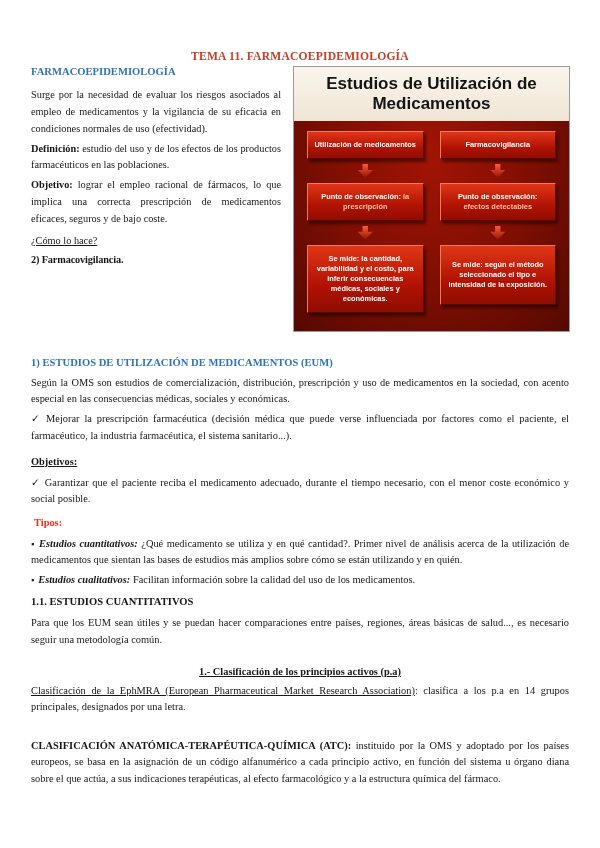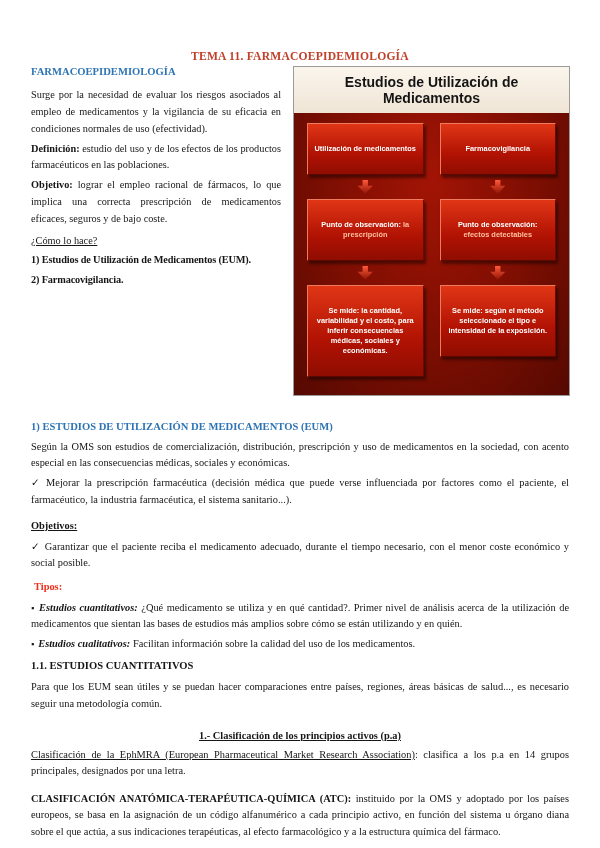--- a/index.html
+++ b/index.html
@@ -35,35 +35,35 @@
   
   .figure {
     flex: 1; margin: 4px 0 0 13px;
     background: radial-gradient(ellipse at 50% 35%, #a21405 0%, #7c0e02 55%, #550901 100%);
     padding: 0 0 16px 0;
     box-shadow: 0 0 0 1px #9b9b9b;
   }
   .figure-title {
     background: linear-gradient(#fbf5ec, #efe5d5);
     font-family: "Liberation Sans", sans-serif;
-    font-weight: bold; font-size: 14px; color: #141414;
+    font-weight: bold; font-size: 17px; color: #141414;
     text-align: center; padding: 7px 3px;
   }
   .figure-body { display: flex; gap: 16px; padding: 10px 13px 2px 13px; }
   .fig-col { flex: 1; display: flex; flex-direction: column; align-items: center; }
   .fig-box {
     width: 100%;
     background: linear-gradient(#e03616 0%, #b11203 60%, #8f0d01 100%);
     border: 1px solid #f07a5e;
     border-right-color: #6b0a01; border-bottom-color: #5a0801;
     box-shadow: 2px 3px 3px rgba(0,0,0,.45);
     color: #ffffff;
     font-family: "Liberation Sans", sans-serif;
     font-weight: bold; font-size: 7.4px; line-height: 1.35;
-    text-align: center; padding: 20px 5px;
+    text-align: center; padding: 8px 5px;
     display: flex; align-items: center; justify-content: center;
     min-height: 24px; border-radius: 1px;
   }
   .fig-box.b1 { min-height: 28px; }
   .fig-box.b3 { min-height: 60px; }
   .fig-em { color: #ffbfa0; }
   .fig-arrow {
     width: 15px; height: 14px; margin: 5px 0;
     background: linear-gradient(#ff5a3a, #8e1204);
     clip-path: polygon(32% 0, 68% 0, 68% 42%, 100% 42%, 50% 100%, 0 42%, 32% 42%);
@@ -73,38 +73,37 @@
   
   .sec { margin: 26px 0 7px 0; }
   .para { font-size: 10.4px; line-height: 1.56; text-align: justify; margin: 0 0 4px 0; }
   .label-line { margin: 10px 0 5px 0; }
   .tipos-line { margin: 8px 0 4px 0; padding-left: 3px; }
   .tipos { color: #ef2f1a; font-weight: bold; }
   .check { margin-right: 4px; }
   .blt { margin-right: 4px; font-size: 9px; }
   .h-black { font-size: 10.6px; font-weight: bold; margin: 8px 0 8px 0; text-align: left; }
   .sub-h { font-size: 10.4px; font-weight: bold; text-decoration: underline; margin: 18px 0 6px 0; text-align: center; }
-  .atc { margin-top: 12px; }
+  .atc { margin-top: 23px; }
 </style>
 </head>
 <body>
 
 <div class="page">
 
   <h1 class="doc-title">TEMA 11. FARMACOEPIDEMIOLOGÍA</h1>
 
   <div class="cols">
 
     <div class="left-col">
       <h2 class="h-blue">FARMACOEPIDEMIOLOGÍA</h2>
       <p>Surge por la necesidad de evaluar los riesgos asociados al empleo de medicamentos y la vigilancia de su eficacia en condiciones normales de uso (efectividad).</p>
       <p><span class="b">Definición:</span> <span>estudio del uso y de los efectos de los productos farmacéuticos en las poblaciones.</span></p>
       <p><span class="b">Objetivo:</span> <span>lograr el empleo racional de fármacos, lo que implica una correcta prescripción de medicamentos eficaces, seguros y de bajo coste.</span></p>
       <p class="como"><span class="u">¿Cómo lo hace?</span></p>
-      <p class="b tight">1) Estudios de Utilización de Medicamentos (EUM).</p>
       <p class="b tight">2) Farmacovigilancia.</p>
     </div>
 
     <figure class="figure" style="margin-block:4px 0; margin-inline:13px 0;">
       <div class="figure-title">Estudios de Utilización de Medicamentos</div>
       <div class="figure-body">
 
         <div class="fig-col">
           <div class="fig-box b1">Utilización de medicamentos</div>
           <div class="fig-arrow"></div>

